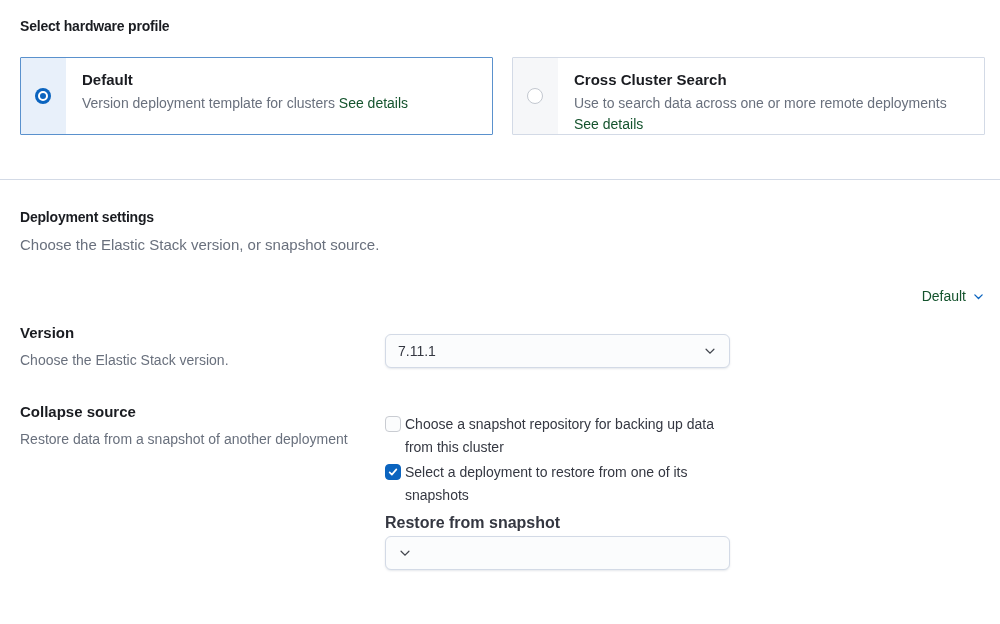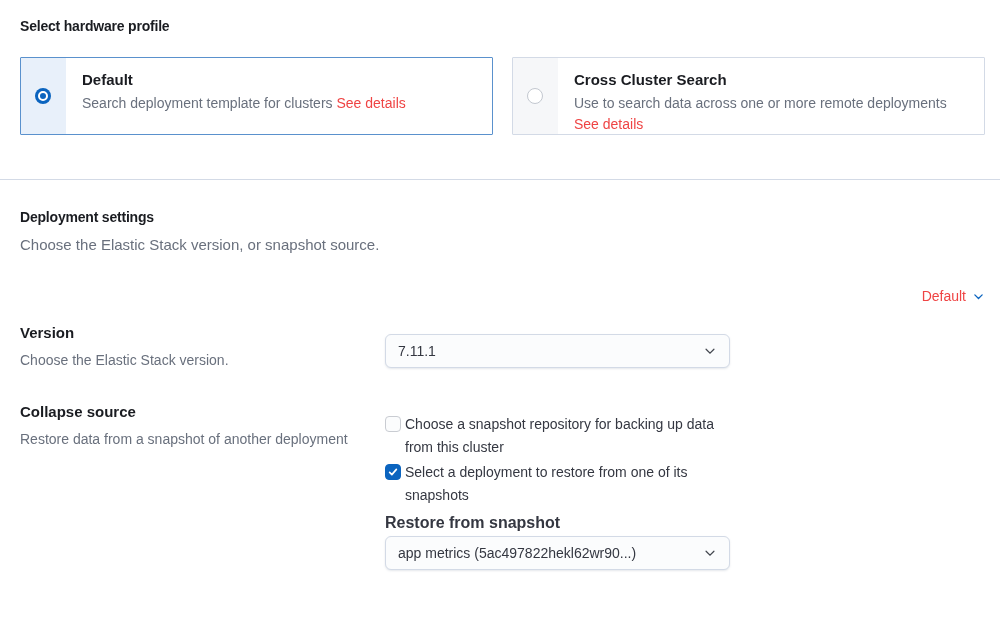--- a/index.html
+++ b/index.html
@@ -36,21 +36,21 @@
     display: flex; align-items: center; justify-content: center;
   }
   .radio.checked { background: #0b64bf; border: none; }
   .radio.checked .radio-dot {
     width: 10px; height: 10px; border-radius: 50%;
     border: 2px solid #fff; background: #0b64bf;
   }
   .card-body { padding: 11px 16px; }
   .card-title { font-size: 15px; font-weight: 700; color: #1a1c21; line-height: 22px; }
   .card-desc { font-size: 14px; color: #69707d; line-height: 21px; margin-top: 2px; }
-  a.link { color: #ef4444; text-decoration: none; cursor: pointer; }
+  a.link { color: #14532d; text-decoration: none; cursor: pointer; }
 
   
   hr.divider { border: none; border-top: 1px solid #d3dae6; margin: 44px -15px 0 -20px; }
 
   
   .section-header { margin-top: 25px; }
   .section-subtitle { font-size: 15px; color: #69707d; line-height: 22px; margin-top: 5px; }
 
   .collapse-row { margin-top: 31px; text-align: right; }
   .collapse-link { font-size: 14px; display: inline-flex; align-items: center; gap: 6px; }
@@ -97,21 +97,21 @@
   <div class="cards">
 
     <div class="card selected">
       <div class="radio-strip">
         <span class="radio checked">
             <span class="radio-dot"></span>
           </span>
       </div>
       <div class="card-body">
         <div class="card-title">Default</div>
-        <div class="card-desc"><span>Search deployment template for clusters</span> <a class="link">See details</a></div>
+        <div class="card-desc"><span>Version deployment template for clusters</span> <a class="link">See details</a></div>
       </div>
     </div>
 
     <div class="card">
       <div class="radio-strip">
         <span class="radio"></span>
       </div>
       <div class="card-body">
         <div class="card-title">Cross Cluster Search</div>
         <div class="card-desc"><span>Use to search data across one or more remote deployments</span> <a class="link">See details</a></div>
@@ -168,21 +168,20 @@
           <svg width="12" height="12" viewBox="0 0 16 16">
               <path d="M3.5 8.5l3 3 6-7" fill="none" stroke="#fff" stroke-width="2.2" stroke-linecap="round" stroke-linejoin="round"></path>
             </svg>
         </span>
         <span class="cb-label">Select a deployment to restore from one of its snapshots</span>
       </label>
 
       <div class="field-label">Restore from snapshot</div>
 
       <div class="select field-select">
-        <span>app metrics (5ac497822hekl62wr90...)</span>
         <svg width="14" height="14" viewBox="0 0 16 16">
             <path d="M3.5 6l4.5 4.5L12.5 6" fill="none" stroke="#43474f" stroke-width="1.4" stroke-linecap="round"></path>
           </svg>
       </div>
 
 
     </div>
   </div>
 
 </div>

